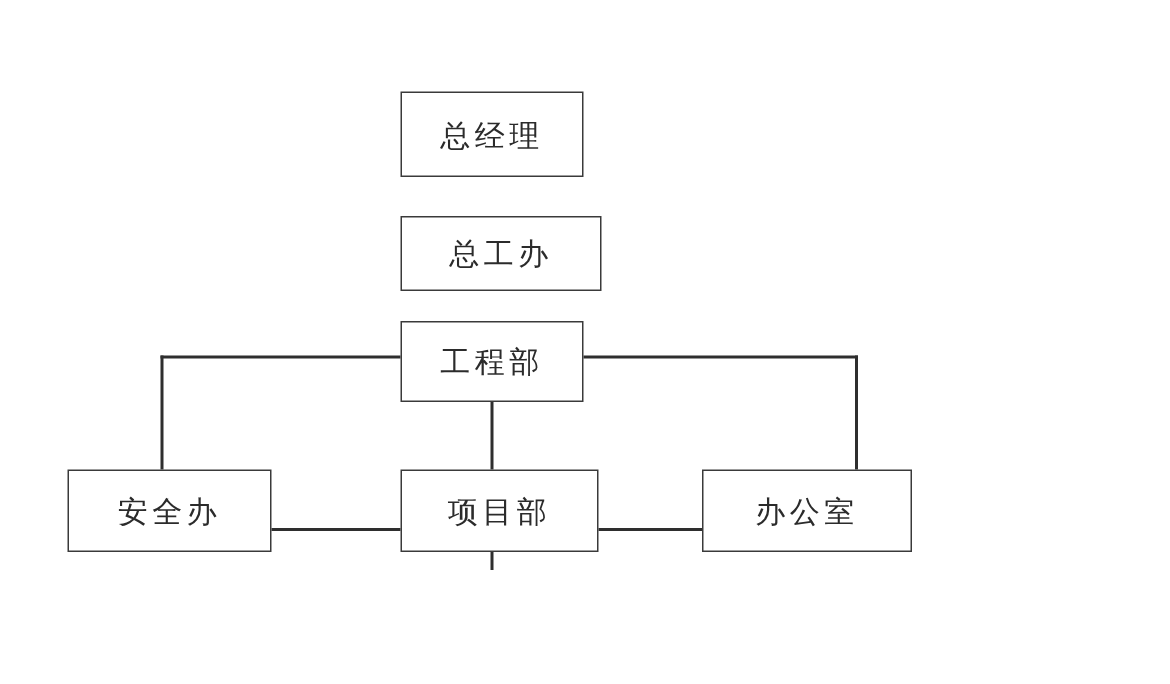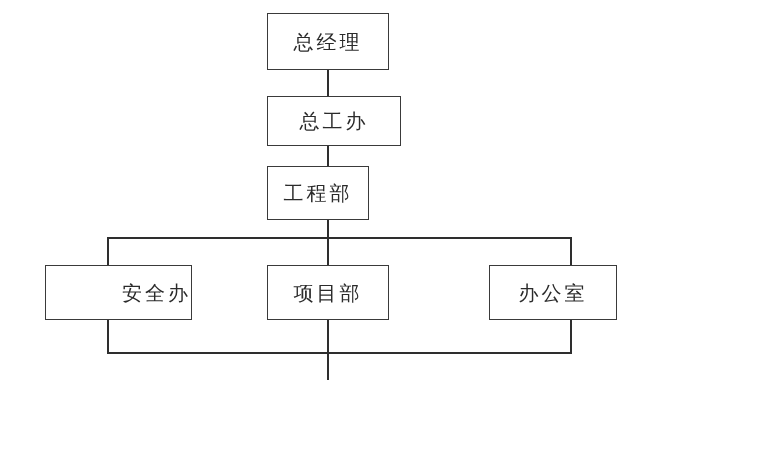--- a/index.html
+++ b/index.html
@@ -19,20 +19,21 @@
   }
   .node-box {
     position: absolute;
     box-sizing: border-box;
     background: #ffffff;
     border: 1.5px solid #3a3a3a;
     display: flex;
     align-items: center;
     justify-content: center;
     z-index: 3;
+    margin-top: 48px;
   }
   .node-label {
     font-family: "DejaVu Serif", "Liberation Serif", serif;
     font-size: 20px;
     color: #2b2b2b;
     letter-spacing: 3px;
     white-space: nowrap;
     line-height: 1;
   }
   .connector {
@@ -71,30 +72,30 @@
   <div class="connector v" style="left:327px; top:352px; height:28px;"></div>
 
   <div class="node-box" style="left:267px; top:13px; width:122px; height:57px;">
     <span class="node-label">总经理</span>
   </div>
 
   <div class="node-box" style="left:267px; top:96px; width:134px; height:50px;">
     <span class="node-label">总工办</span>
   </div>
 
-  <div class="node-box" style="left:267px; top:166px; width:102px; height:54px;">
+  <div class="node-box" style="left:267px; top:166px; width:122px; height:54px;">
     <span class="node-label">工程部</span>
   </div>
 
-  <div class="node-box" style="left:45px; top:265px; width:147px; height:55px;justify-content:flex-end;">
+  <div class="node-box" style="left:45px; top:265px; width:136px; height:55px;">
     <span class="node-label">安全办</span>
   </div>
 
-  <div class="node-box" style="left:267px; top:265px; width:122px; height:55px;">
+  <div class="node-box" style="left:267px; top:265px; width:132px; height:55px;">
     <span class="node-label">项目部</span>
   </div>
 
-  <div class="node-box" style="left:489px; top:265px; width:128px; height:55px;">
+  <div class="node-box" style="left:468px; top:265px; width:140px; height:55px;">
     <span class="node-label">办公室</span>
   </div>
 
 
 </div>
 
 </body></html>

